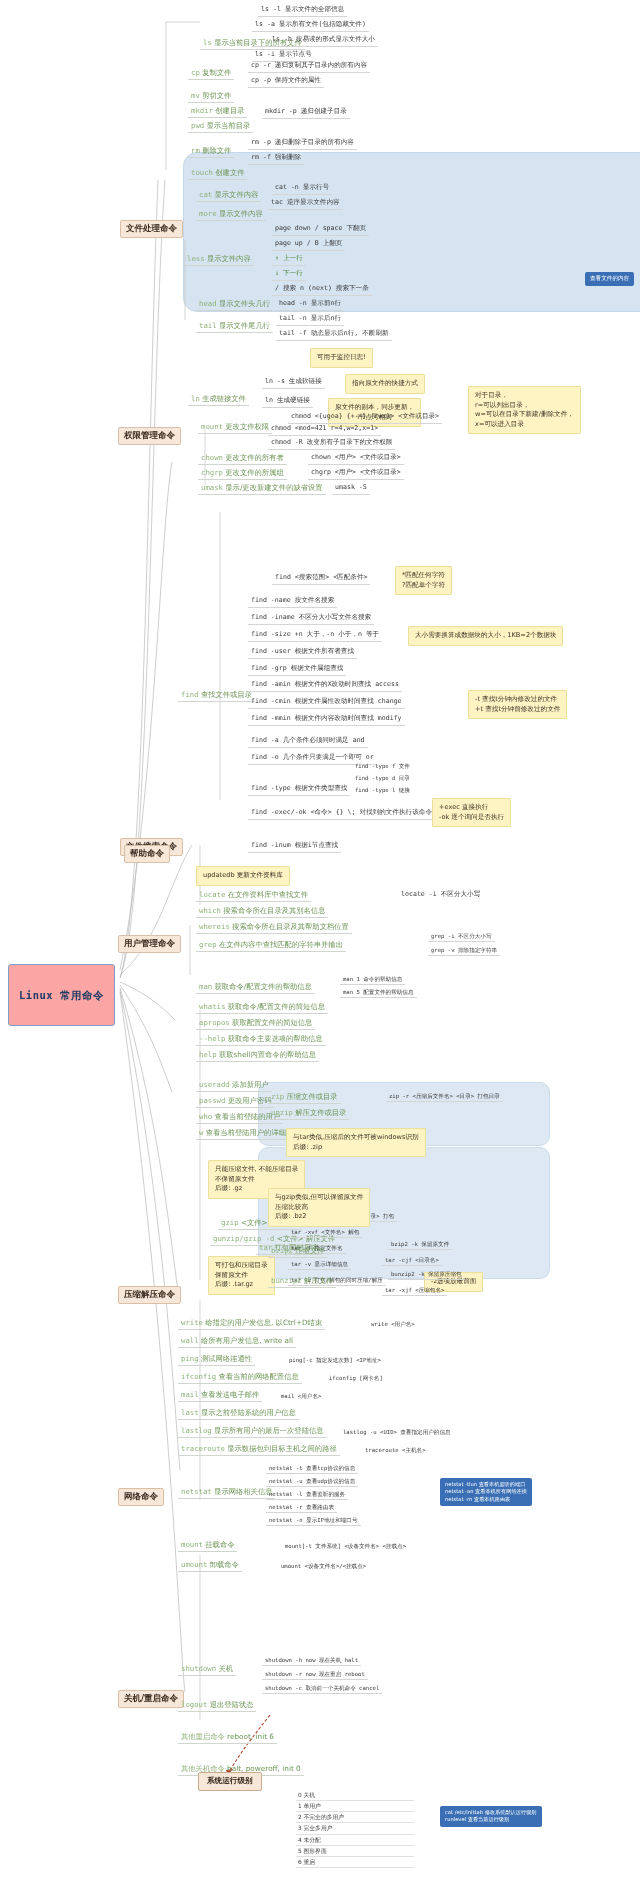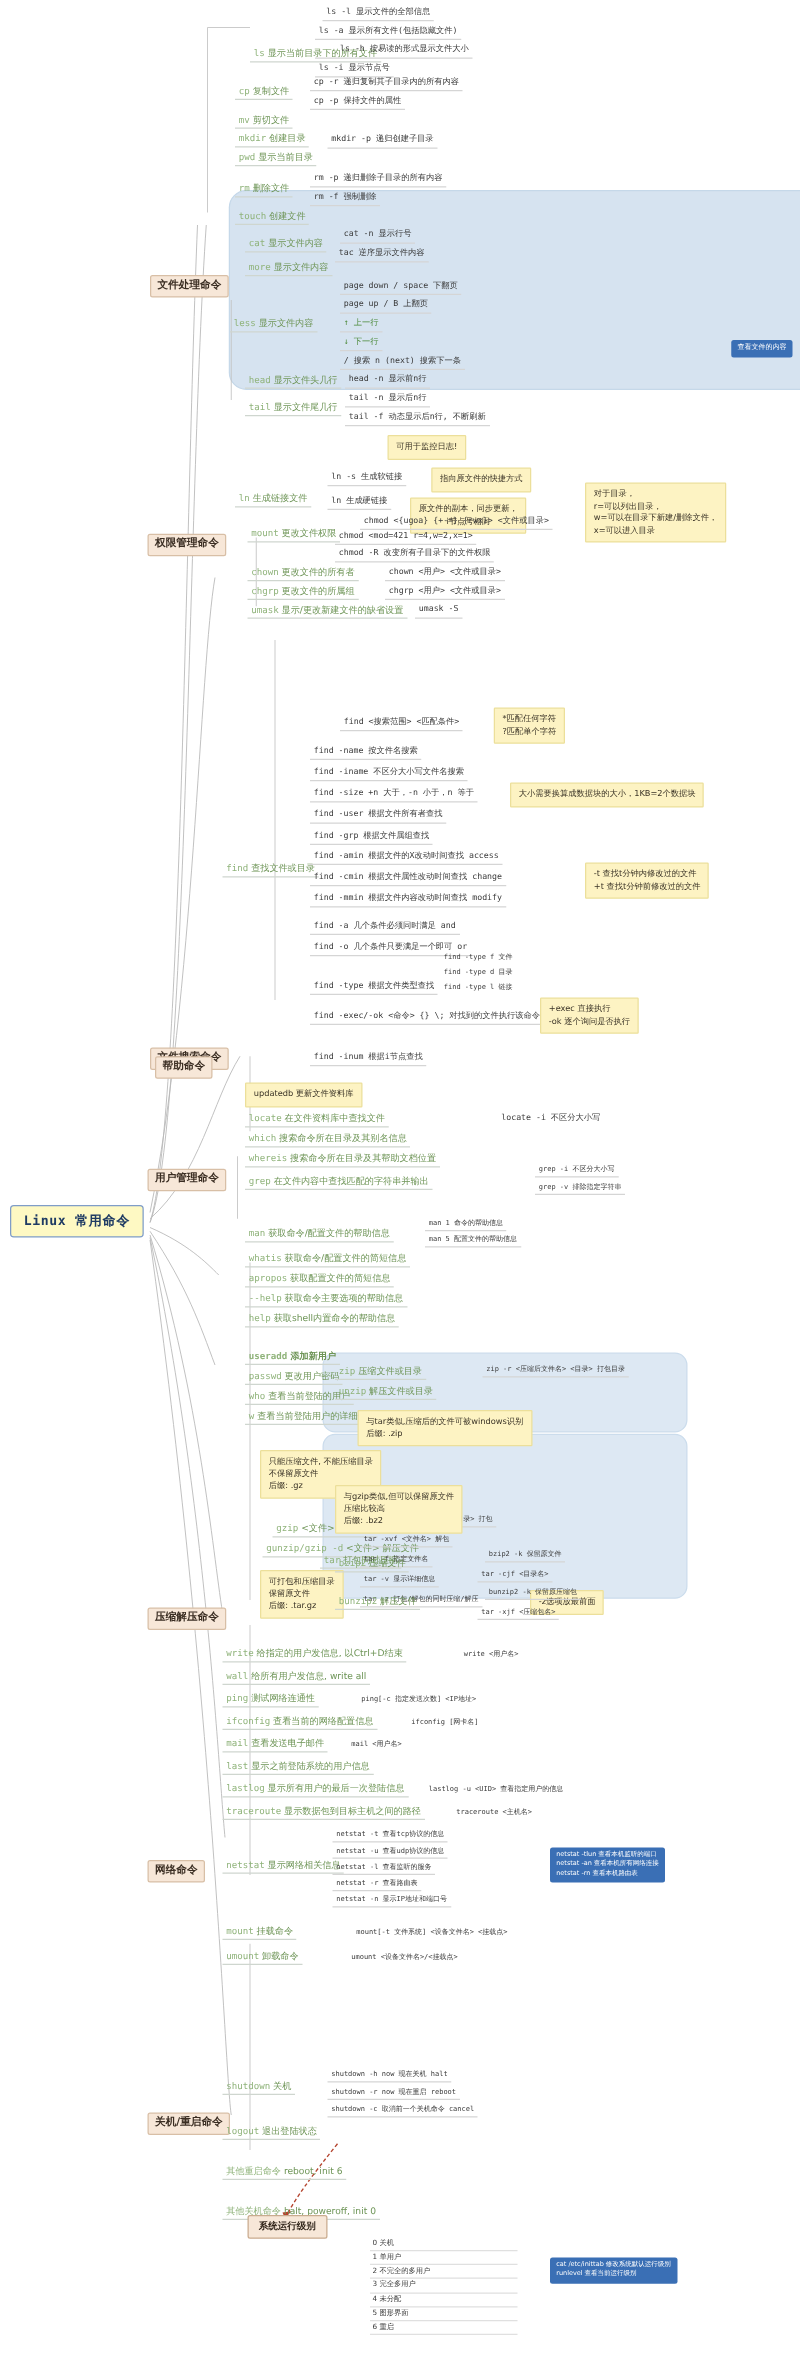--- a/index.html
+++ b/index.html
@@ -4,23 +4,23 @@
 <style>
   html,body{margin:0;padding:0;background:#fff;}
   body{width:640px;height:1888px;position:relative;overflow:hidden;
        font-family:"DejaVu Sans","Liberation Sans",sans-serif;}
   #canvas{position:absolute;inset:0;width:640px;height:1888px;}
   svg.links{position:absolute;left:0;top:0;width:640px;height:1888px;pointer-events:none;}
 
   .node{position:absolute;white-space:nowrap;line-height:1.15;}
 
   
-  .root{background:#fef9c3;border:1px solid #7f9dc8;border-radius:3px;
+  .root{background:#fca5a5;border:1px solid #7f9dc8;border-radius:3px;
         color:#1f3b63;font-family:"DejaVu Sans Mono","Liberation Mono",monospace;
-        font-size:10.5px;font-weight:bold;padding:6px 10px;letter-spacing:.5px;}
+        font-size:10.5px;font-weight:bold;padding:24px 10px;letter-spacing:.5px;}
 
   
   .cat{background:#f7e7d8;border:1px solid #d8bfa6;border-radius:2px;
        color:#3a2d22;font-size:8.5px;font-weight:bold;padding:3px 5px;}
 
   
   .cmd{font-size:7.3px;color:#3c3c3c;padding:1px 3px 2px 3px;
        border-bottom:1px solid #cfd6cf;}
   .cmd .k{font-family:"DejaVu Sans Mono","Liberation Mono",monospace;
           color:#8fb37a;}
@@ -305,21 +305,21 @@
   </div>
   <div class="node cmd green" style="left:196px;top:1034px;">
     <span class="k">--help</span>
     <span class="d">获取命令主要选项的帮助信息</span>
   </div>
   <div class="node cmd green" style="left:196px;top:1050px;">
     <span class="k">help</span>
     <span class="d">获取shell内置命令的帮助信息</span>
   </div>
 
-  <div class="node cmd green" style="left:196px;top:1080px;font-weight:bold;">
+  <div class="node cmd green" style="left:196px;top:1080px;">
     <span class="k">useradd</span>
     <span class="d">添加新用户</span>
   </div>
   <div class="node cmd green" style="left:196px;top:1096px;">
     <span class="k">passwd</span>
     <span class="d">更改用户密码</span>
   </div>
   <div class="node cmd green" style="left:196px;top:1112px;">
     <span class="k">who</span>
     <span class="d">查看当前登陆的用户</span>

